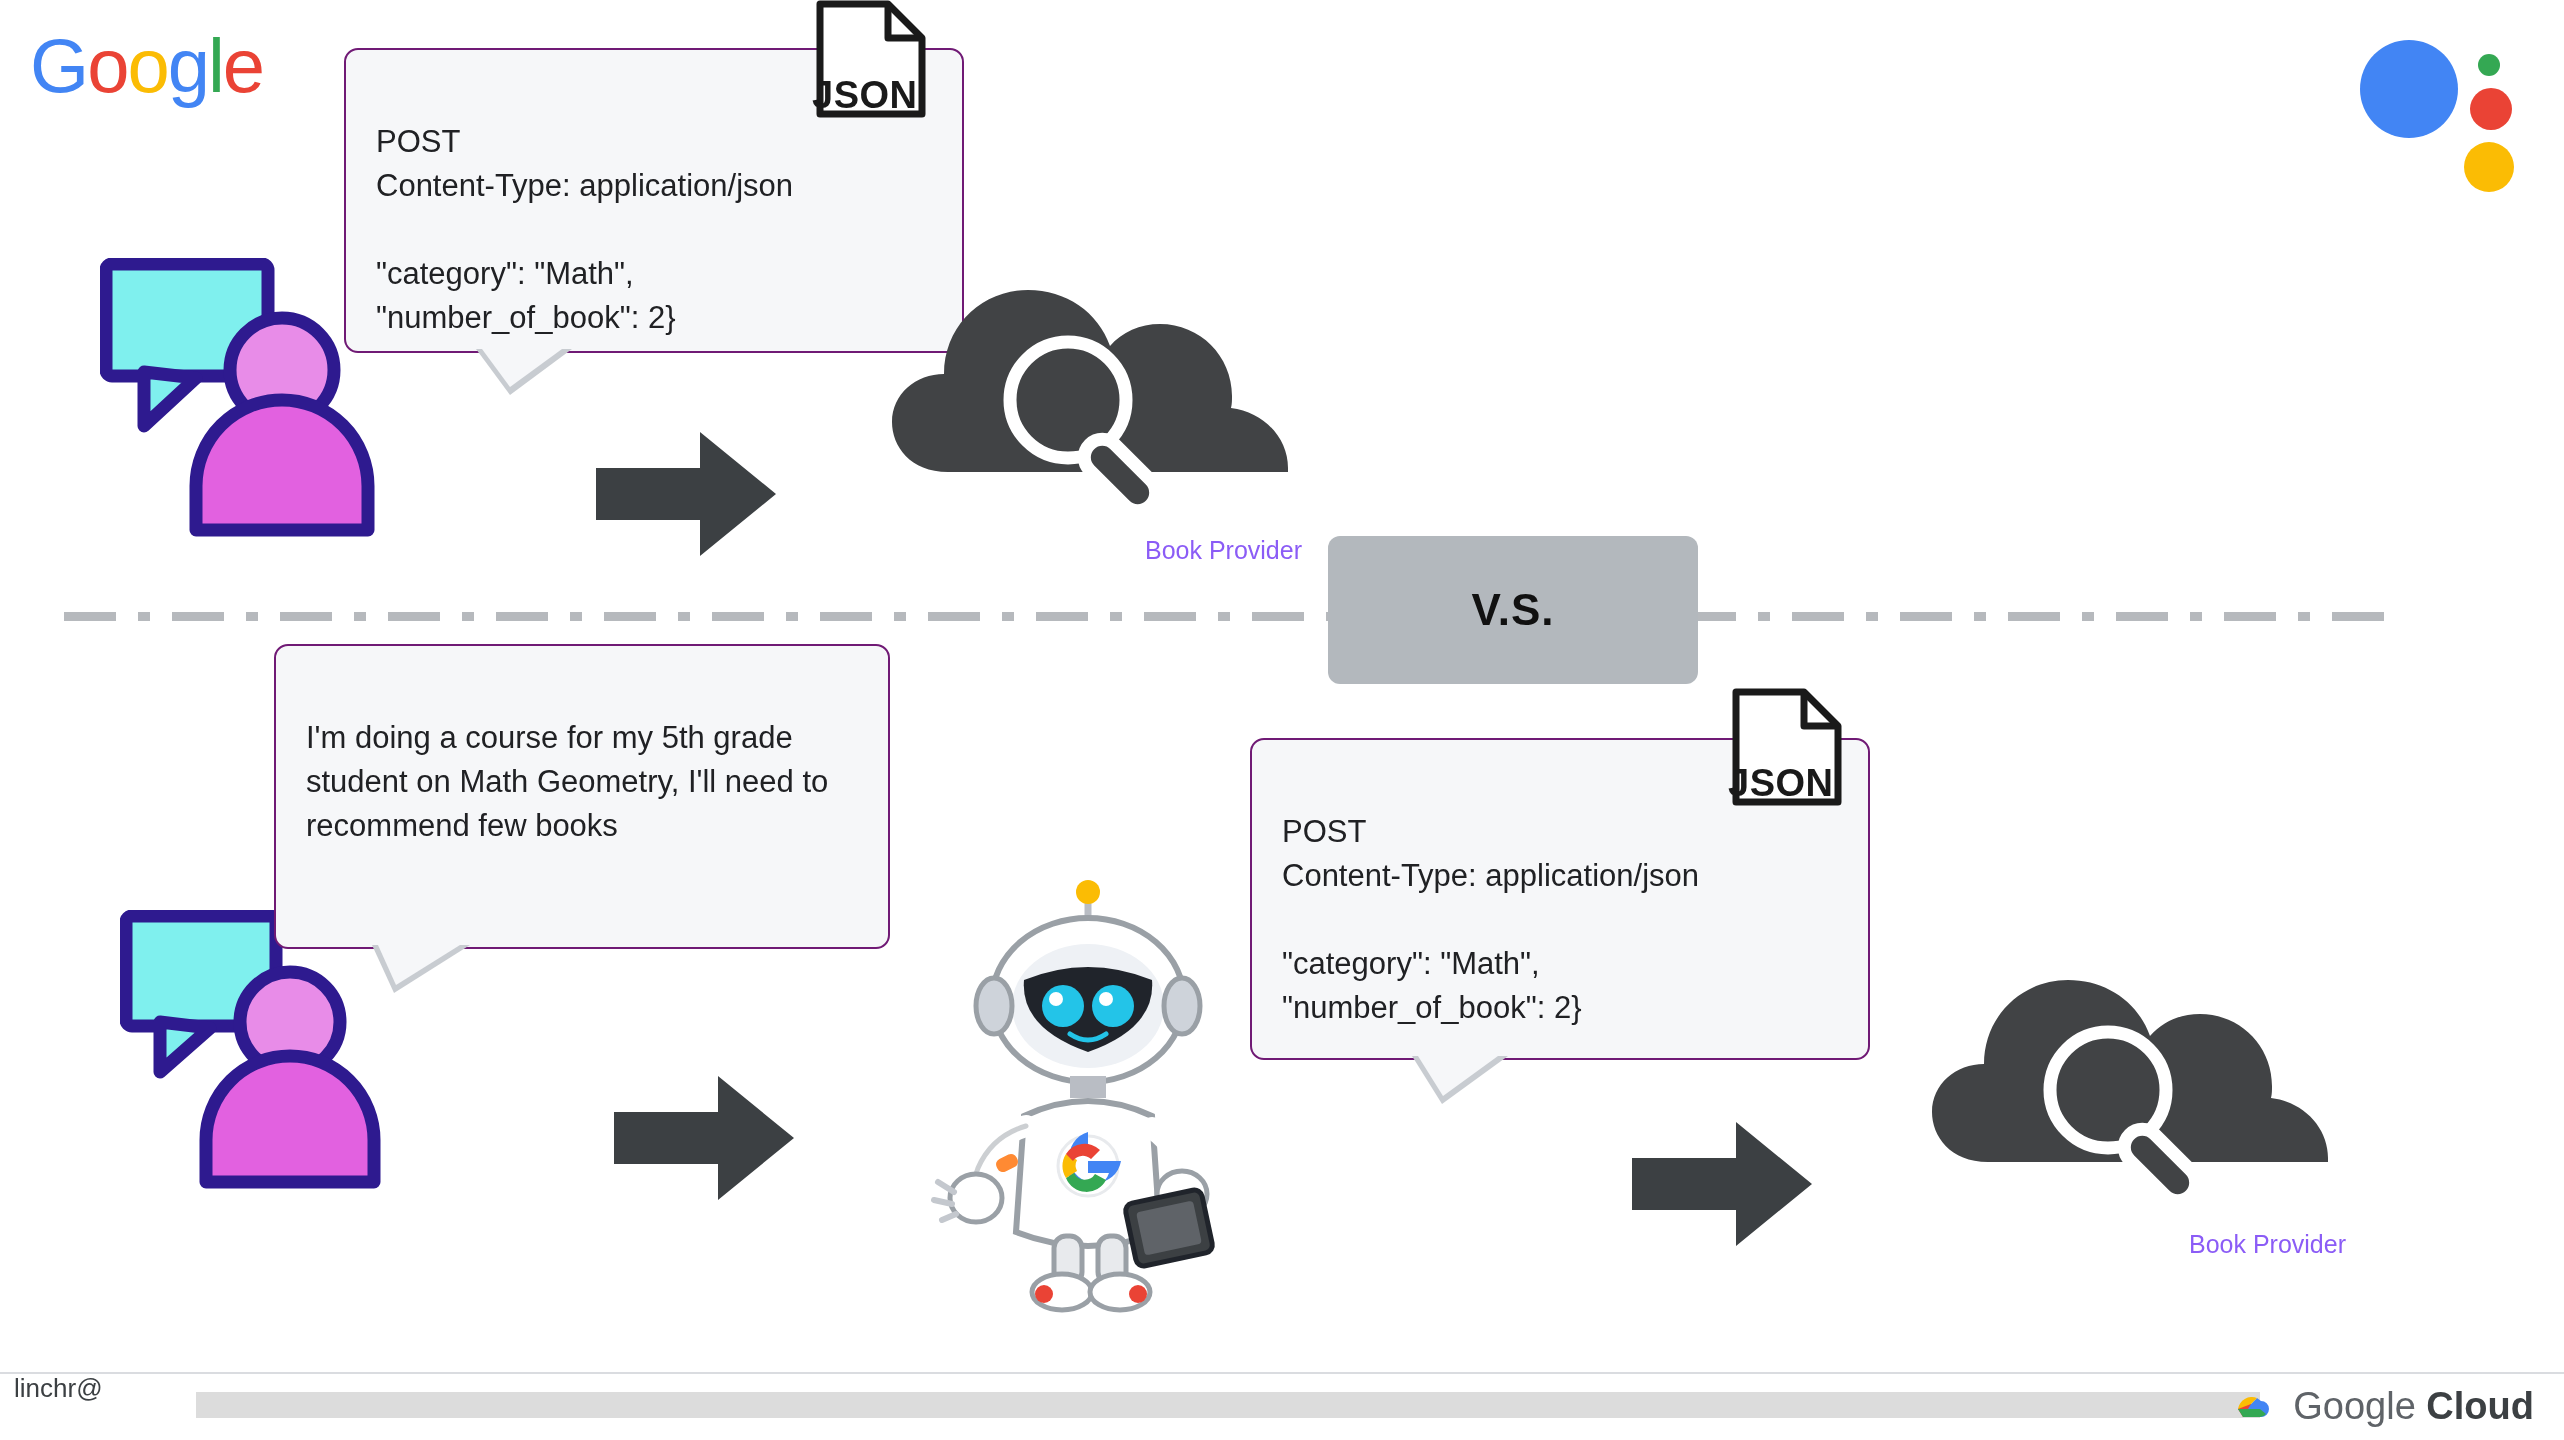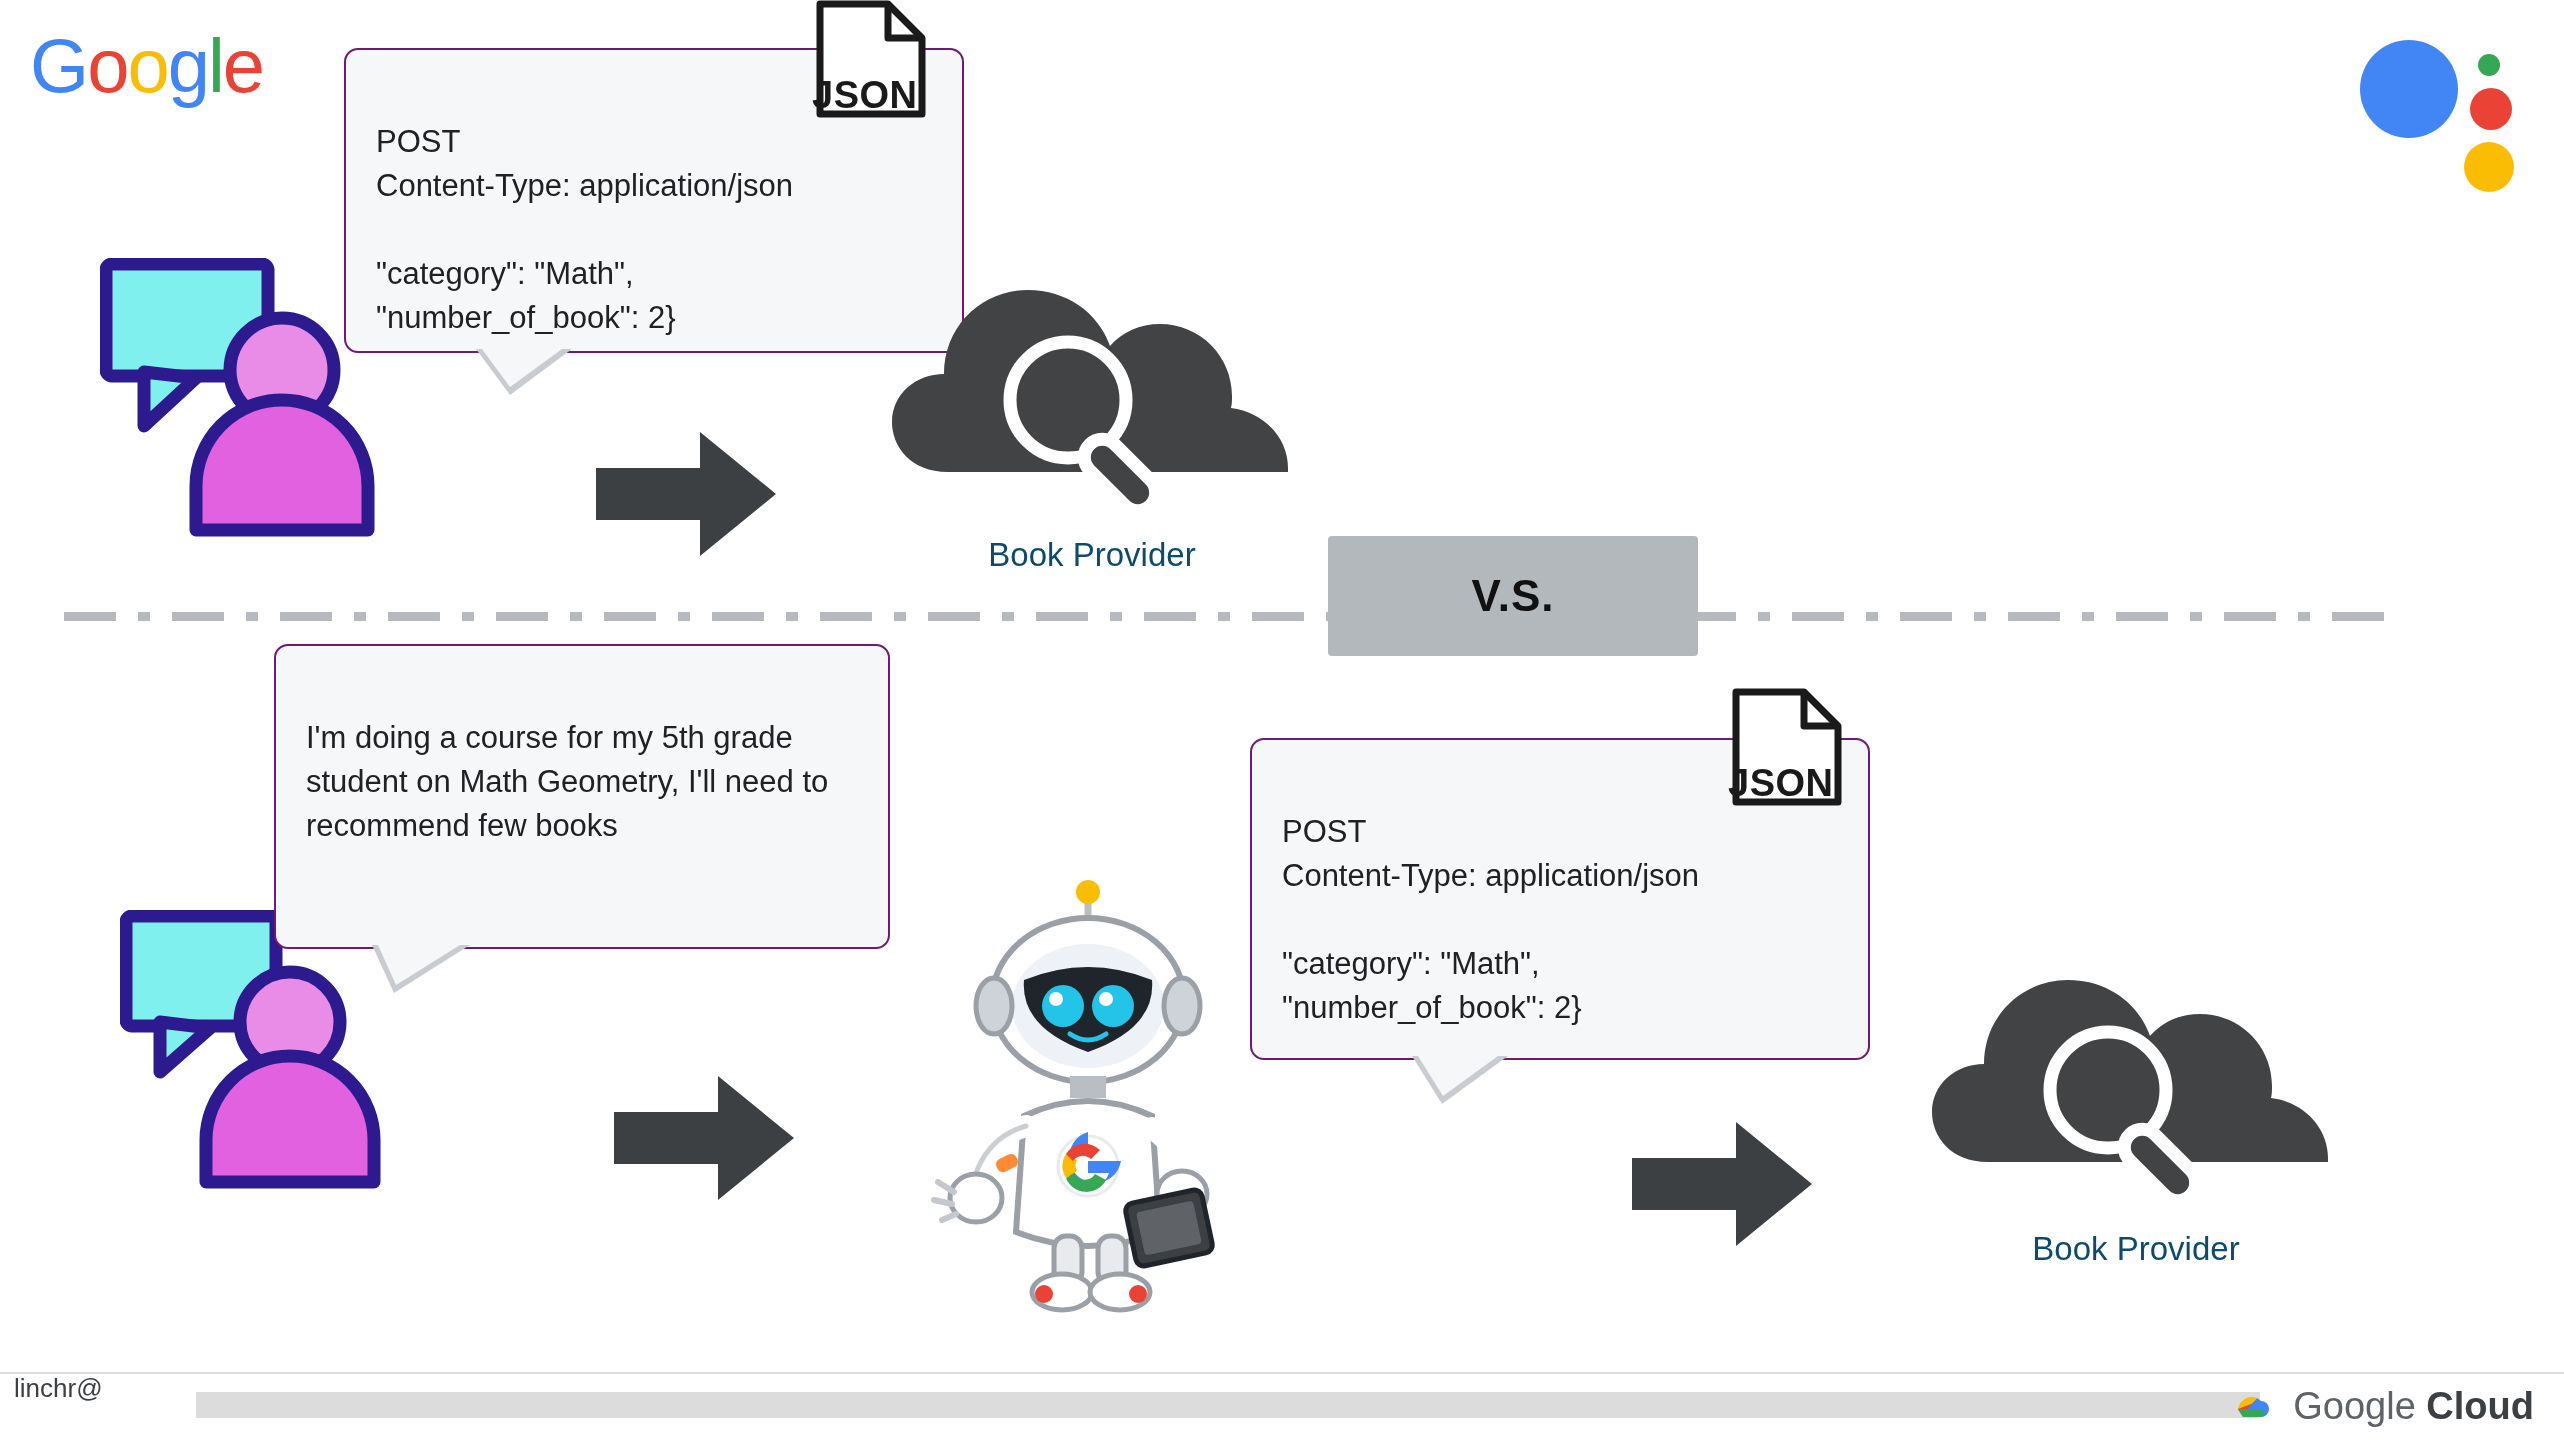--- a/index.html
+++ b/index.html
@@ -142,23 +142,23 @@
   #arrow-mid { left: 614px; top: 1076px; }
   #arrow-right { left: 1632px; top: 1122px; }
 
   
   .cloud-group { position: absolute; }
   #cloud-top { left: 890px; top: 240px; }
   #cloud-bottom { left: 1930px; top: 930px; }
   .cloud-caption {
     position: absolute;
     width: 100%;
-    text-align: center;
-    font-size: 33px;
-    color: #0c4a6e;
+    text-align: right;
+    font-size: 25px;
+    color: #8b5cf6;
     white-space: nowrap;
   }
   #cloud-top .cloud-caption { top: 296px; left: -8px; }
   #cloud-bottom .cloud-caption { top: 300px; left: -4px; }
 
   
   .divider {
     position: absolute;
     left: 64px; top: 612px;
     width: 2340px; height: 9px;
@@ -168,23 +168,23 @@
       transparent 52px, transparent 74px,
       #b6b9bd 74px, #b6b9bd 86px,
       transparent 86px, transparent 108px
     );
   }
 
   
   .vs-badge {
     position: absolute;
     left: 1328px; top: 536px;
-    width: 370px; height: 120px;
+    width: 370px; height: 148px;
     background: #b3b8bd;
-    border-radius: 4px;
+    border-radius: 12px;
     display: flex;
     align-items: center;
     justify-content: center;
     font-size: 44px;
     font-weight: bold;
     color: #111;
     letter-spacing: 1px;
   }
 
   

